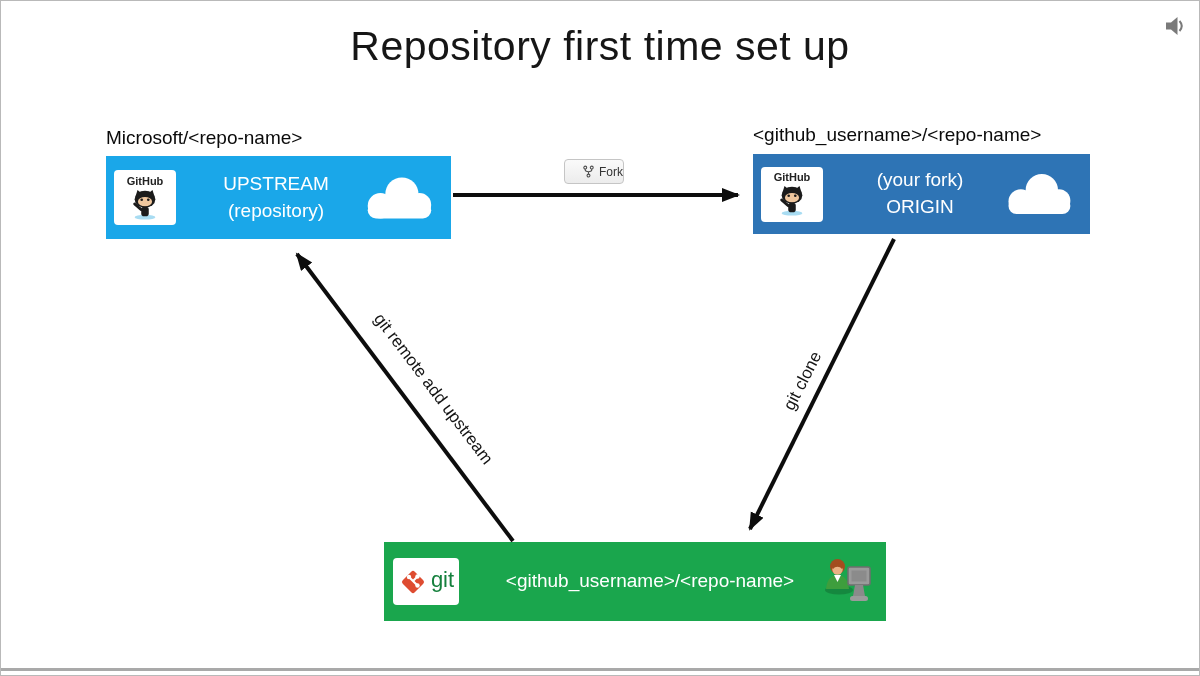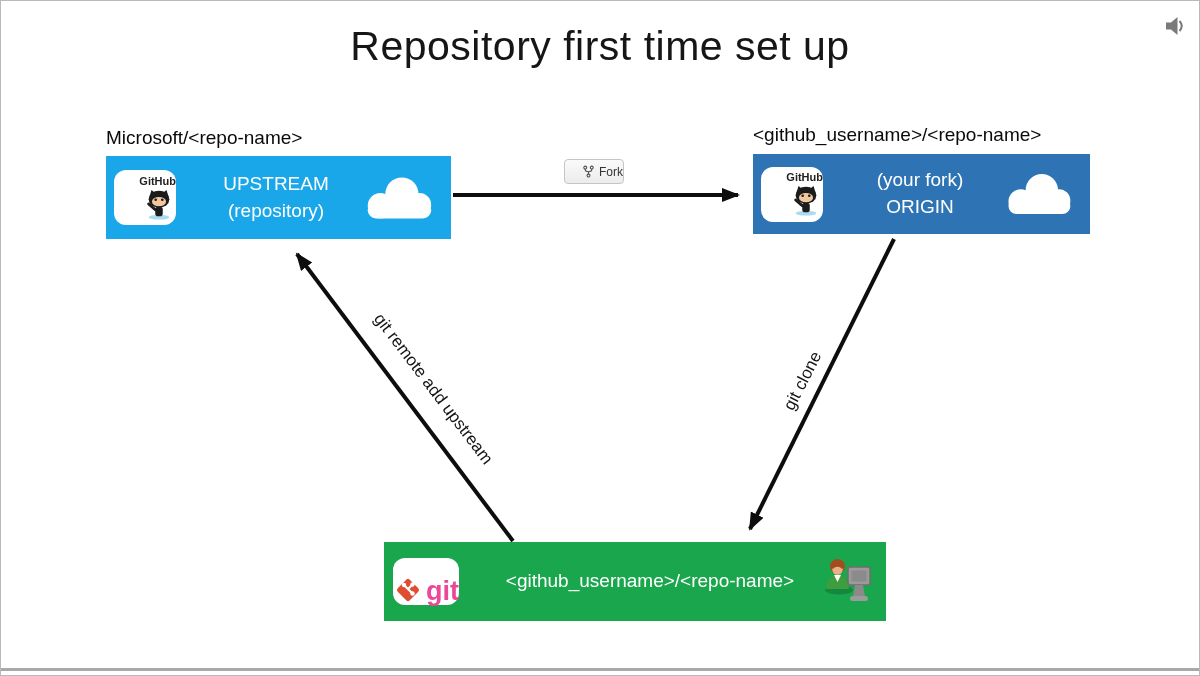--- a/index.html
+++ b/index.html
@@ -18,29 +18,29 @@
   }
   .label-upstream{left:105px;width:345px;top:126px;}
   .label-origin{left:752px;width:337px;top:123px;}
   .node{
     position:absolute;display:flex;align-items:center;color:#ffffff;
   }
   .node-upstream{left:105px;top:155px;width:345px;height:83px;}
   .node-origin{left:752px;top:153px;width:337px;height:80px;}
   .node-local{left:383px;top:541px;width:502px;height:79px;}
   .logo-card{
-    background:#ffffff;border-radius:12px;display:flex;flex-direction:column;
-    align-items:flex-end;justify-content:center;flex:0 0 auto;
+    background:#ffffff;border-radius:4px;display:flex;flex-direction:column;
+    align-items:center;justify-content:center;flex:0 0 auto;
   }
   .gh-card{width:62px;height:55px;margin-left:8px;}
   .gh-text{font-size:11px;font-weight:bold;color:#222;line-height:1;margin-bottom:1px;}
   .node-text{flex:1 1 auto;text-align:center;font-size:19px;line-height:1.4;padding-left:19px;}
   .cloud{flex:0 0 auto;margin-right:12px;}
   .git-card{width:66px;height:47px;margin-left:9px;flex-direction:row;gap:3px;}
-  .git-text{font-size:27px;font-weight:bold;color:#ec4899;line-height:1;margin-top:-4px;}
+  .git-text{font-size:22px;font-weight:normal;color:#15803d;line-height:1;margin-top:-4px;}
   .person{flex:0 0 auto;margin-right:12px;}
   .fork-btn{
     position:absolute;left:563px;top:158px;width:60px;height:25px;
     background:linear-gradient(#fafafa,#ececec);border:1px solid #c5c5c5;border-radius:4px;
     display:flex;align-items:center;justify-content:flex-end;gap:4px;
     font-size:12px;color:#333;box-sizing:border-box;
   }
   .arrow-layer{position:absolute;left:0;top:0;width:1198px;height:674px;pointer-events:none;}
   .edge-label{
     position:absolute;font-size:17px;color:#141414;white-space:nowrap;

